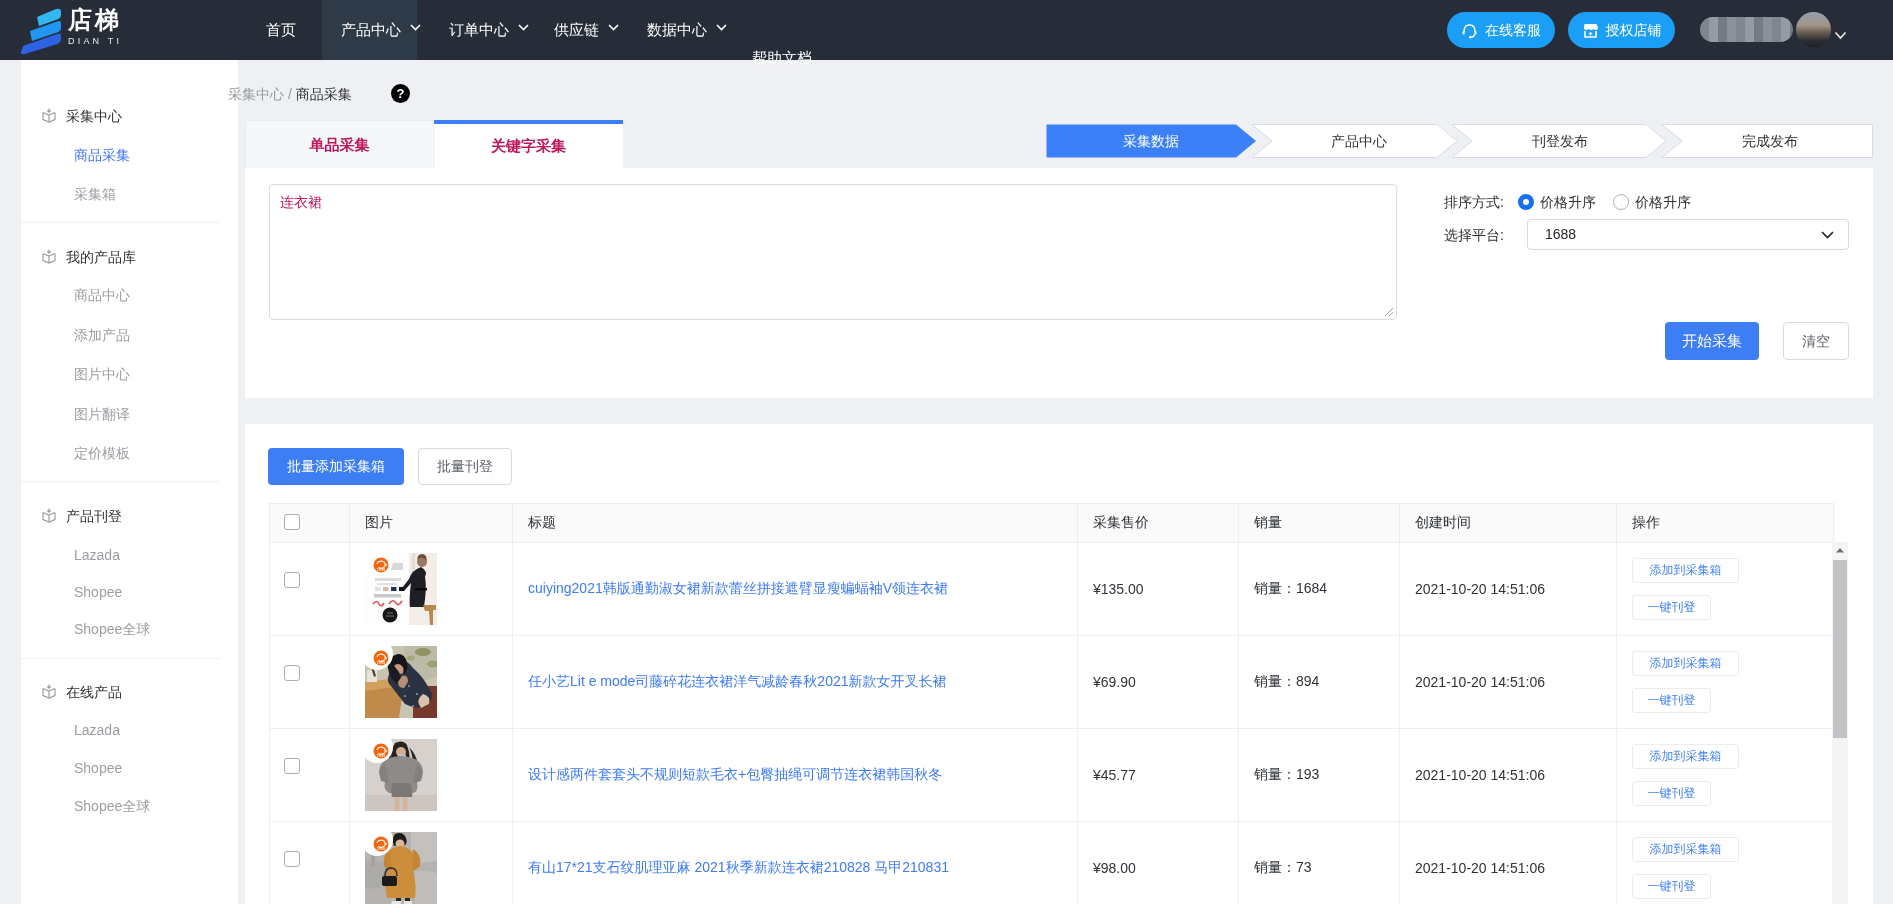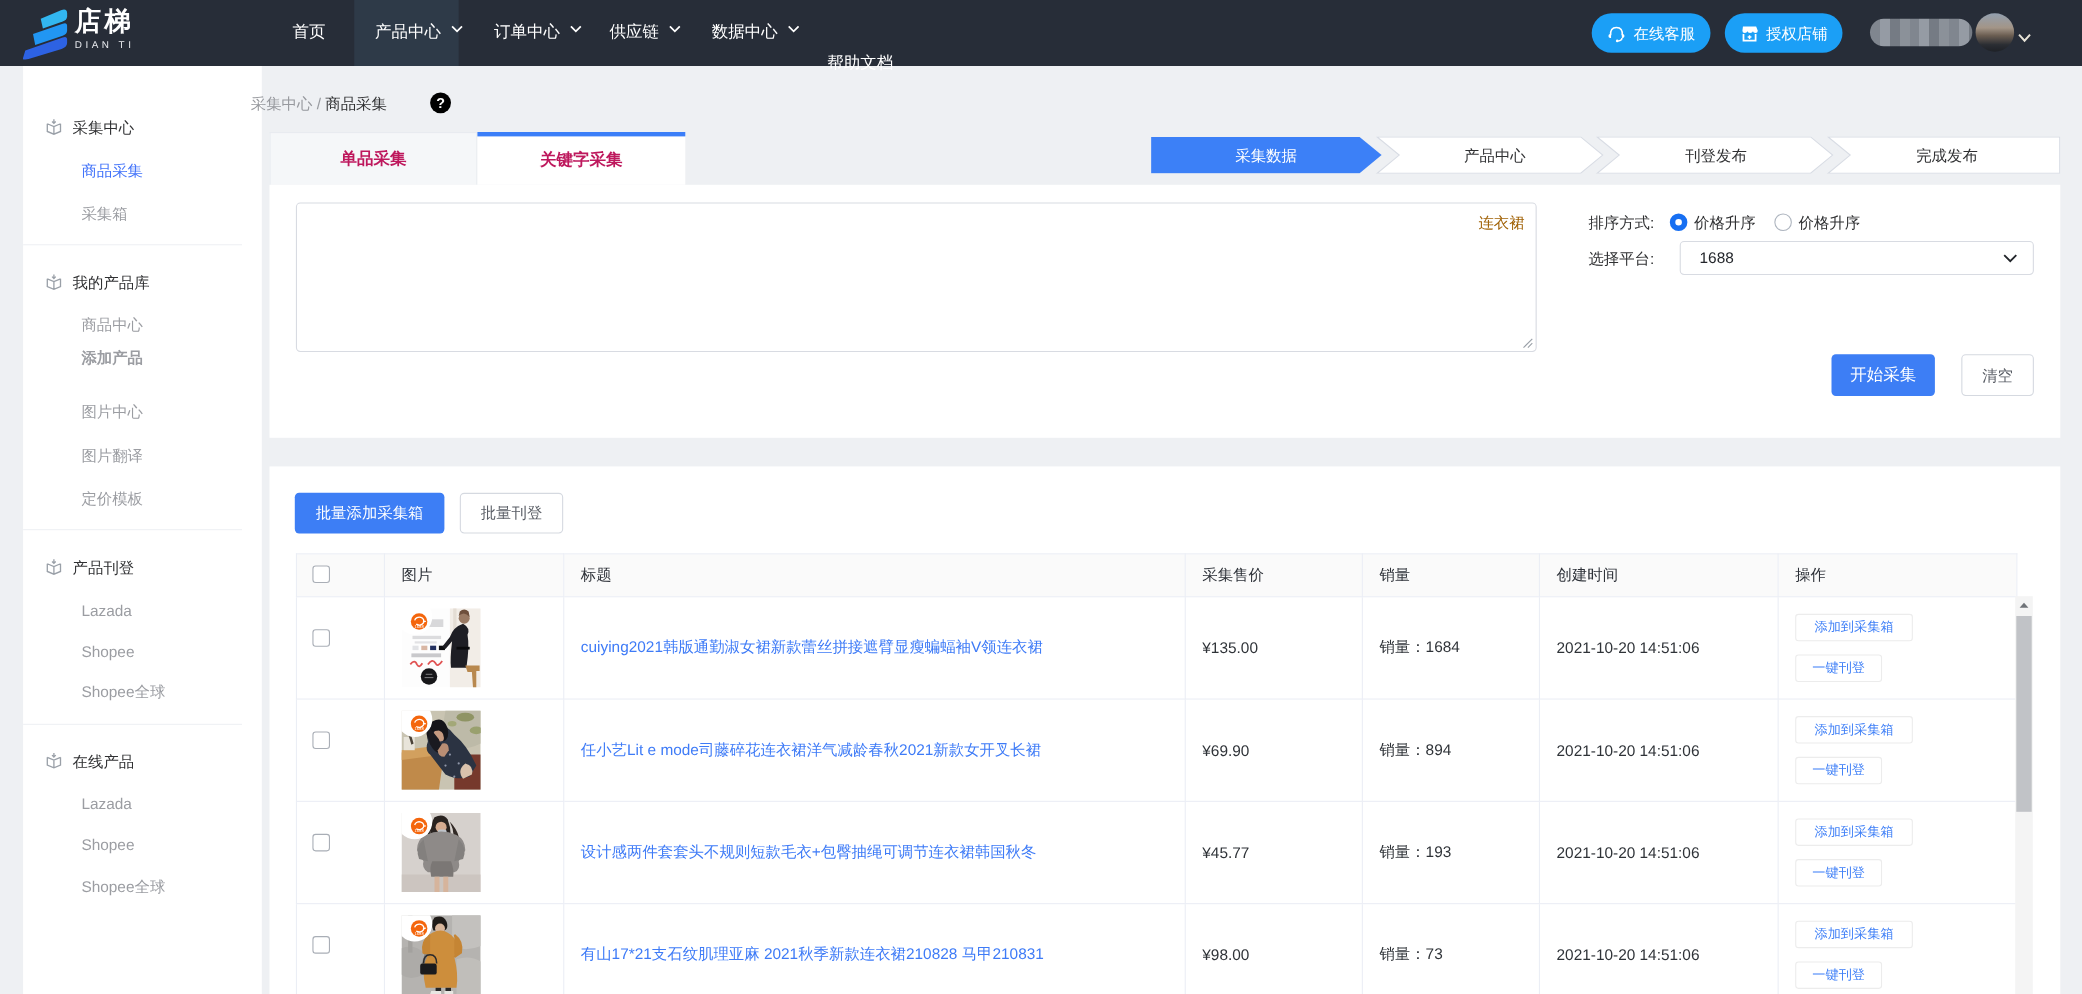--- a/index.html
+++ b/index.html
@@ -28,21 +28,21 @@
 #crumb b{color:#303133;font-weight:400;}
 #qmark{position:absolute;left:391px;top:84px;width:19px;height:19px;border-radius:50%;background:#000;color:#fff;text-align:center;line-height:19px;font-size:13px;font-weight:700;}
 
 .tab{position:absolute;top:120px;height:48px;width:189px;text-align:center;font-size:15px;font-weight:700;color:#be185d;line-height:48px;}
 #tab1{left:245px;background:#f5f7f9;border:1px solid #e8ebf0;border-bottom:none;}
 #tab2{left:434px;background:#fff;border-top:4px solid #3b7ef8;line-height:44px;}
 
 #panel1{position:absolute;left:245px;top:168px;width:1628px;height:230px;background:#fff;}
 #panel2{position:absolute;left:245px;top:424px;width:1628px;height:480px;background:#fff;}
 
-#ta{position:absolute;left:269px;top:184px;width:1128px;height:136px;border:1px solid #d8dbe2;border-radius:4px;background:#fff;font-size:14px;color:#a16207;padding:9px 10px;text-align:right;}
+#ta{position:absolute;left:269px;top:184px;width:1128px;height:136px;border:1px solid #d8dbe2;border-radius:4px;background:#fff;font-size:14px;color:#be185d;padding:9px 10px;}
 #taresize{position:absolute;left:1384px;top:307px;width:10px;height:10px;}
 .flabel{position:absolute;font-size:14px;color:#303133;}
 .radio{position:absolute;width:16px;height:16px;border-radius:50%;}
 .radio.sel{border:5px solid #176ff2;background:#fff;}
 .radio.un{border:1px solid #aeb5bf;background:#fff;}
 #select{position:absolute;left:1527px;top:219px;width:322px;height:31px;border:1px solid #d8dbe2;border-radius:4px;background:#fff;font-size:14px;color:#23262b;line-height:29px;padding-left:17px;}
 .btn{position:absolute;border-radius:4px;text-align:center;font-size:14px;}
 #btnstart{left:1665px;top:322px;width:94px;height:38px;background:#3d7ef5;color:#fff;line-height:38px;font-size:15px;}
 #btnclear{left:1783px;top:322px;width:66px;height:38px;background:#fff;border:1px solid #d5d9e0;color:#5a5e66;line-height:36px;}
 
@@ -127,21 +127,21 @@
 <div class="shead" style="top:108px;"><span class="ic"><svg width="16" height="16">
         <use href="#boxic"></use>
       </svg></span>采集中心</div>
 <div class="sitem act" style="top:147px;">商品采集</div>
 <div class="sitem" style="top:186px;">采集箱</div>
 <div class="sdiv" style="left:21px;top:222px;"></div>
 <div class="shead" style="top:249px;"><span class="ic"><svg width="16" height="16">
         <use href="#boxic"></use>
       </svg></span>我的产品库</div>
 <div class="sitem" style="top:287px;">商品中心</div>
-<div class="sitem" style="top:317px;font-weight:bold;">添加产品</div>
+<div class="sitem" style="top:327px;">添加产品</div>
 <div class="sitem" style="top:366px;">图片中心</div>
 <div class="sitem" style="top:406px;">图片翻译</div>
 <div class="sitem" style="top:445px;">定价模板</div>
 <div class="sdiv" style="left:21px;top:481px;"></div>
 <div class="shead" style="top:508px;"><span class="ic"><svg width="16" height="16">
         <use href="#boxic"></use>
       </svg></span>产品刊登</div>
 <div class="sitem" style="top:547px;">Lazada</div>
 <div class="sitem" style="top:584px;">Shopee</div>
 <div class="sitem" style="top:621px;">Shopee全球</div>

